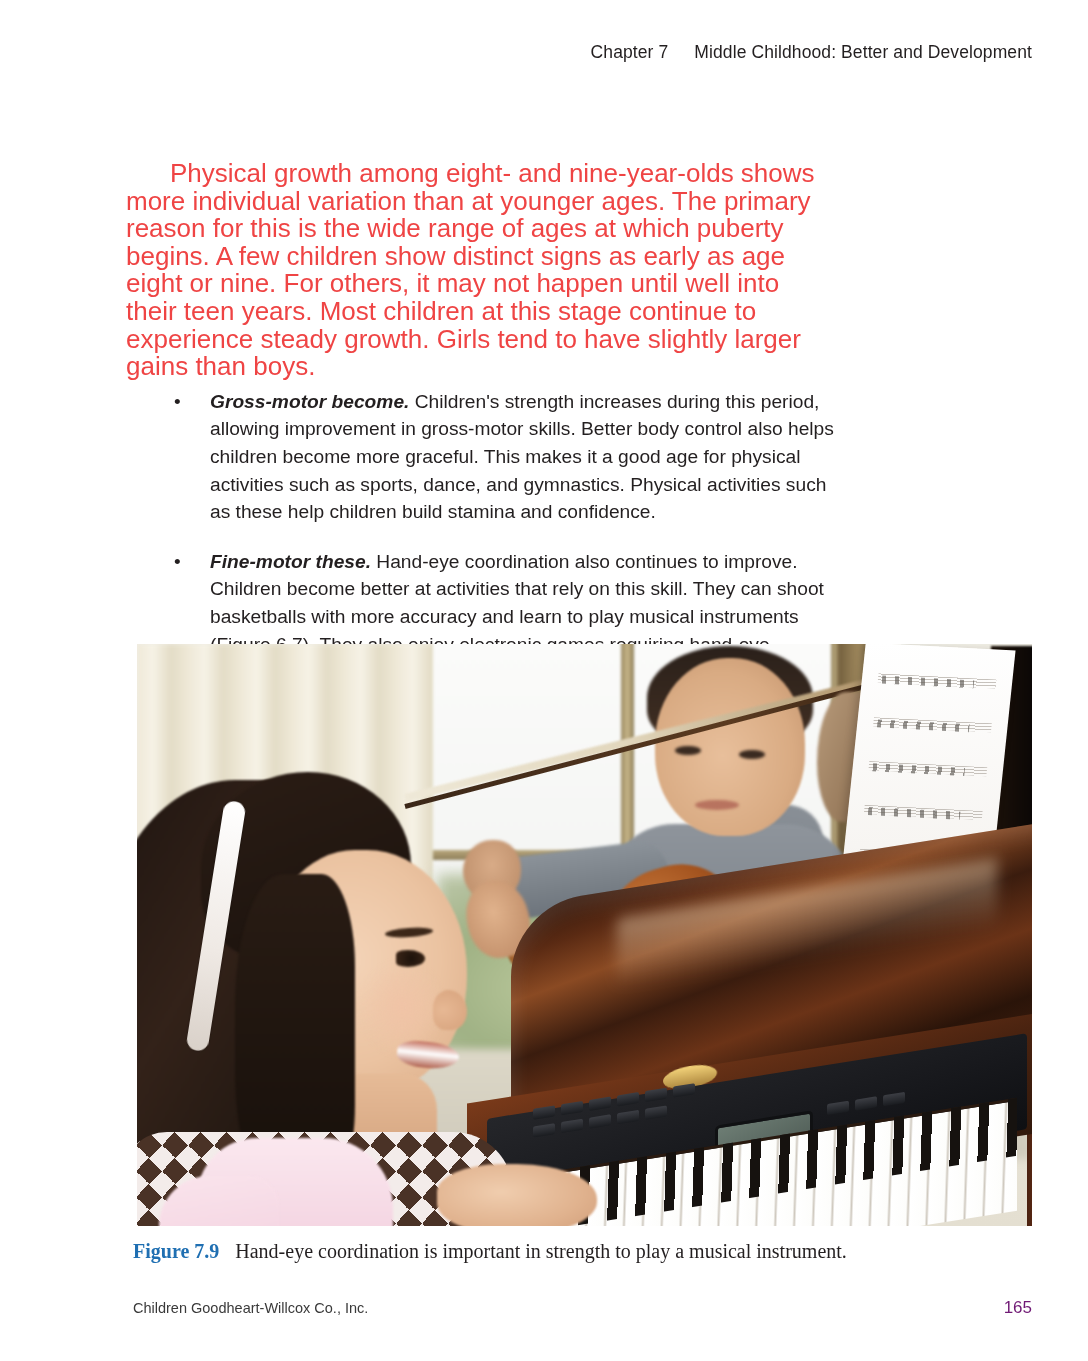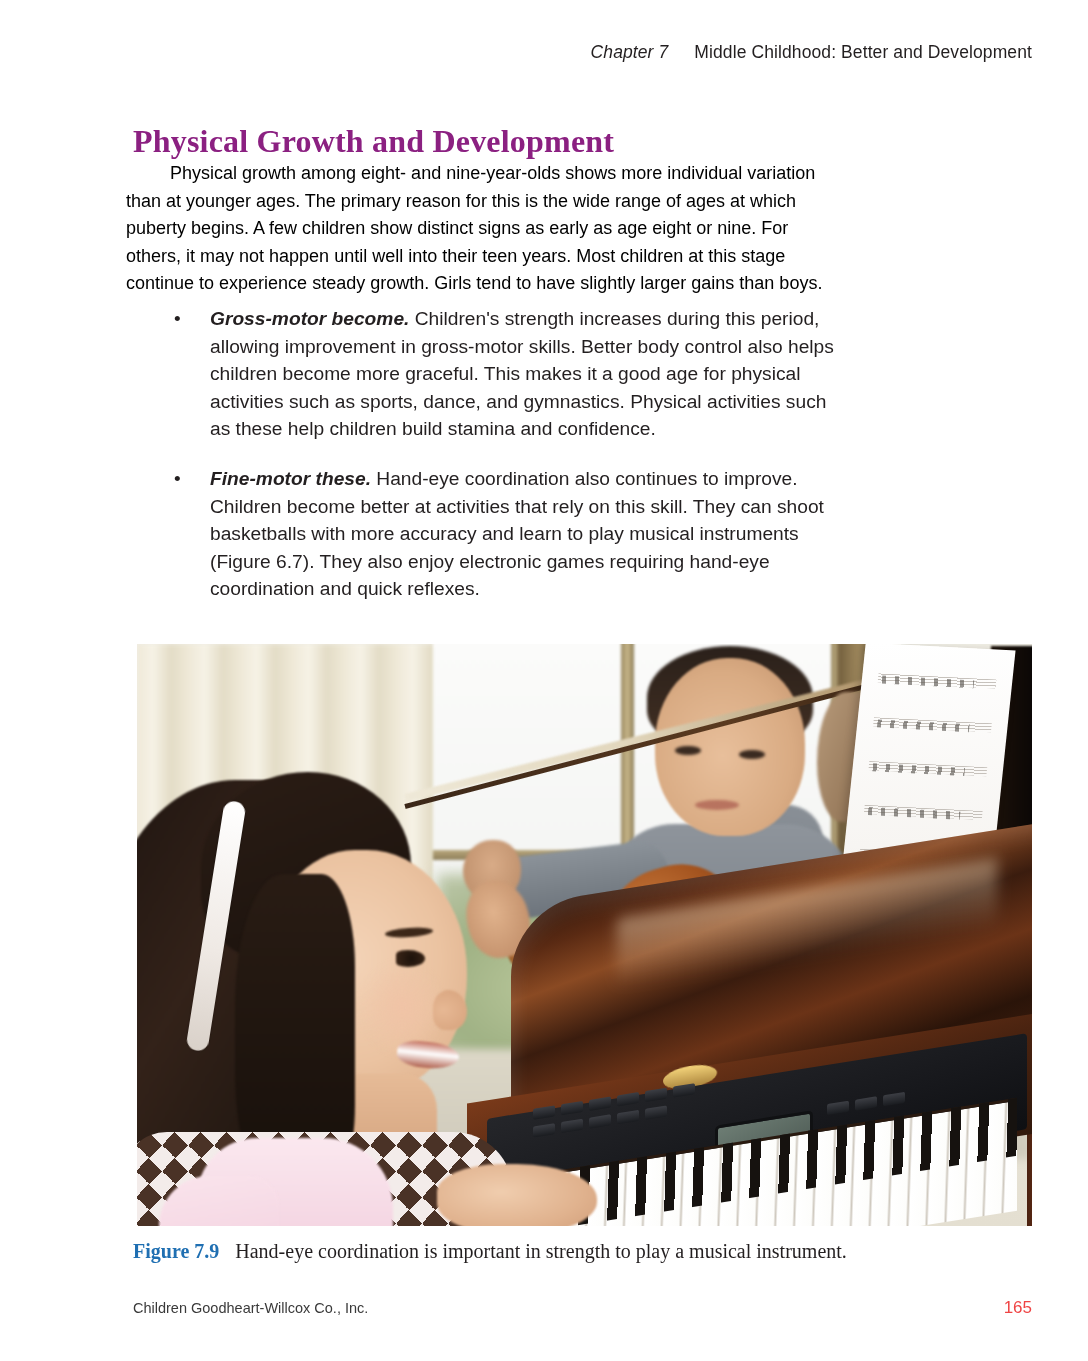--- a/index.html
+++ b/index.html
@@ -25,21 +25,21 @@
   
   .running-head {
     position: absolute;
     top: 42px;
     right: 56px;
     font-size: 17.5px;
     letter-spacing: .1px;
     color: #231f20;
     white-space: nowrap;
   }
-  .running-head .chap { margin-right: 26px; font-style: italic; }
+  .running-head .chap { margin-right: 26px; }
 
   
   .page-title {
     position: absolute;
     left: 133px;
     top: 102px;
     font-family: "Liberation Serif", serif;
     font-weight: bold;
     font-size: 32px;
     color: #8b2081;
@@ -47,25 +47,25 @@
   }
 
   
   .body-col {
     position: absolute;
     left: 126px;
     top: 160px;
     width: 710px;
   }
   .para {
-    font-size: 18px;
+    font-size: 26px;
     line-height: 27.6px;
     text-indent: 44px;
     margin: 0;
-    color: #000000;
+    color: #ef4444;
   }
 
   
   .bullets {
     margin: 4px 0 0 0;
     padding: 0;
     list-style: none;
   }
   .bullet {
     position: relative;
@@ -632,33 +632,32 @@
     left: 133px;
     top: 1300px;
     font-size: 14.5px;
     color: #3a3a3a;
   }
   .footer-right {
     position: absolute;
     right: 56px;
     top: 1298px;
     font-size: 17px;
-    color: #ef4444;
+    color: #701a75;
   }
 </style>
 </head>
 <body>
 
 <div class="page">
 
   <div class="running-head">
     <span class="chap">Chapter 7</span><span>Middle Childhood: Better and Development</span>
   </div>
 
-  <h1 class="page-title">Physical Growth and Development</h1>
 
   <div class="body-col">
     <p class="para">Physical growth among eight- and nine-year-olds shows more individual variation than at younger ages. The primary reason for this is the wide range of ages at which puberty begins. A few children show distinct signs as early as age eight or nine. For others, it may not happen until well into their teen years. Most children at this stage continue to experience steady growth. Girls tend to have slightly larger gains than boys.</p>
 
     <ul class="bullets">
       <li class="bullet">
         <span class="dot">•</span>
         <span class="lead">Gross-motor become.</span><span> Children's strength increases during this period, allowing improvement in gross-motor skills. Better body control also helps children become more graceful. This makes it a good age for physical activities such as sports, dance, and gymnastics. Physical activities such as these help children build stamina and confidence.</span>
       </li>
       <li class="bullet">

